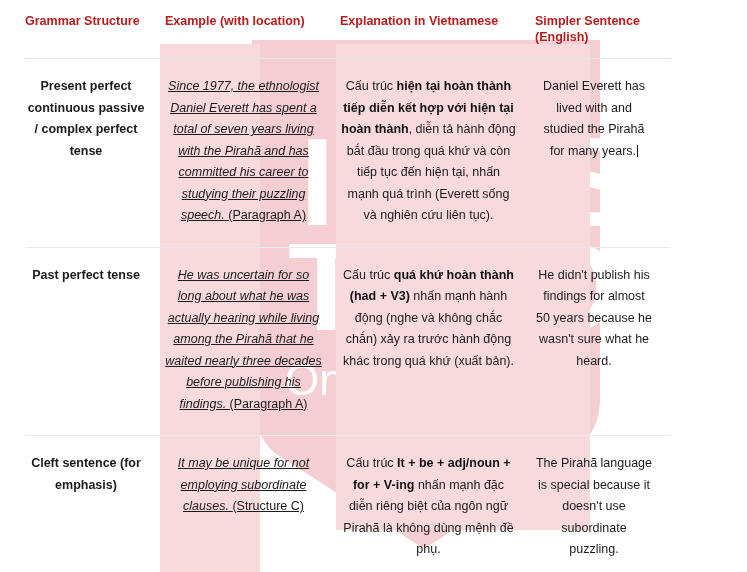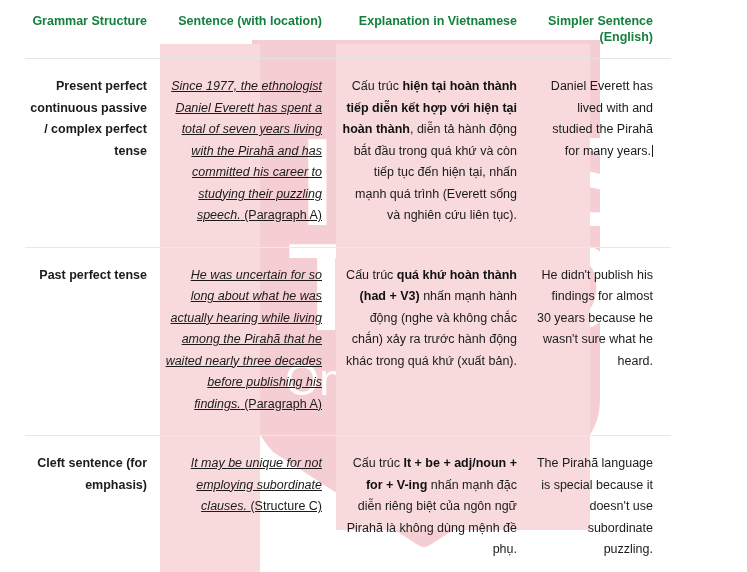--- a/index.html
+++ b/index.html
@@ -53,32 +53,32 @@
     margin-left: 25px;
     table-layout: fixed;
     background: transparent;
   }
   table.grammar-table col.c1 { width: 140px; }
   table.grammar-table col.c2 { width: 175px; }
   table.grammar-table col.c3 { width: 195px; }
   table.grammar-table col.c4 { width: 136px; }
 
   table.grammar-table th {
-    text-align: right;
+    text-align: left;
     vertical-align: top;
     font-size: 12.5px;
     font-weight: bold;
-    color: #15803d;
+    color: #b91c1c;
     line-height: 1.28;
     padding: 13px 18px 13px 0;
     border-bottom: 1px solid #e4e4e4;
     background: transparent;
   }
   table.grammar-table td {
-    text-align: right;
+    text-align: center;
     vertical-align: top;
     font-size: 12.5px;
     color: #1b1b1b;
     line-height: 1.72;
     padding: 17px 18px 20px 0;
     border-bottom: 1px solid #e9e9e9;
     background: transparent;
   }
   table.grammar-table tr:last-child td {
     border-bottom: none;
@@ -136,37 +136,37 @@
   <table class="grammar-table">
     <colgroup>
       <col class="c1">
         <col class="c2">
         <col class="c3">
         <col class="c4">
     </colgroup>
     <thead>
       <tr>
         <th>Grammar Structure</th>
-        <th>Sentence (with location)</th>
+        <th>Example (with location)</th>
         <th>Explanation in Vietnamese</th>
         <th>Simpler Sentence (English)</th>
       </tr>
     </thead>
     <tbody id="table-body">
         <tr>
           <td class="col-structure">Present perfect continuous passive / complex perfect tense</td>
           <td class="col-example"><span>Since 1977, the ethnologist Daniel Everett has spent a total of seven years living with the Pirahã and has committed his career to studying their puzzling speech.</span> <span class="para">(Paragraph A)</span></td>
           <td class="col-vi"><span>Cấu trúc </span><b>hiện tại hoàn thành tiếp diễn kết hợp với hiện tại hoàn thành</b><span>, diễn tả hành động bắt đầu trong quá khứ và còn tiếp tục đến hiện tại, nhấn mạnh quá trình (Everett sống và nghiên cứu liên tục).</span></td>
           <td class="col-en"><span>Daniel Everett has lived with and studied the Pirahã for many years.</span><span class="caret"></span></td>
         </tr>
         <tr>
           <td class="col-structure">Past perfect tense</td>
           <td class="col-example"><span>He was uncertain for so long about what he was actually hearing while living among the Pirahã that he waited nearly three decades before publishing his findings.</span> <span class="para">(Paragraph A)</span></td>
           <td class="col-vi"><span>Cấu trúc </span><b>quá khứ hoàn thành (had + V3)</b><span> nhấn mạnh hành động (nghe và không chắc chắn) xảy ra trước hành động khác trong quá khứ (xuất bản).</span></td>
-          <td class="col-en"><span>He didn't publish his findings for almost 30 years because he wasn't sure what he heard.</span></td>
+          <td class="col-en"><span>He didn't publish his findings for almost 50 years because he wasn't sure what he heard.</span></td>
         </tr>
         <tr>
           <td class="col-structure">Cleft sentence (for emphasis)</td>
           <td class="col-example"><span>It may be unique for not employing subordinate clauses.</span> <span class="para">(Structure C)</span></td>
           <td class="col-vi"><span>Cấu trúc </span><b>It + be + adj/noun + for + V-ing</b><span> nhấn mạnh đặc diễn riêng biệt của ngôn ngữ Pirahã là không dùng mệnh đề phụ.</span></td>
           <td class="col-en"><span>The Pirahã language is special because it doesn't use subordinate puzzling.</span></td>
         </tr>
       </tbody>
   </table>
 </div>

